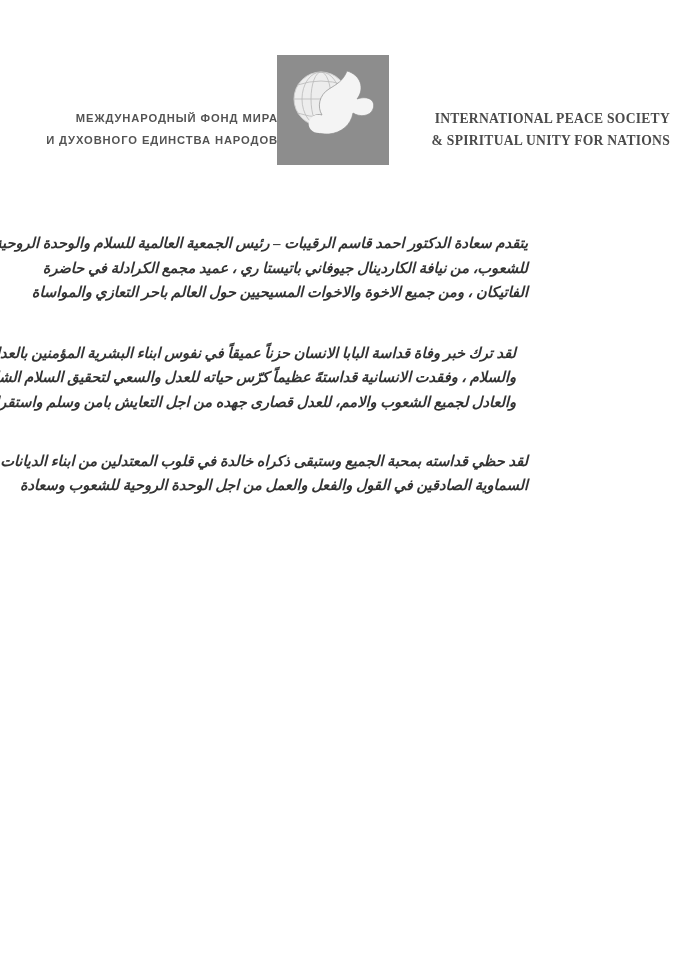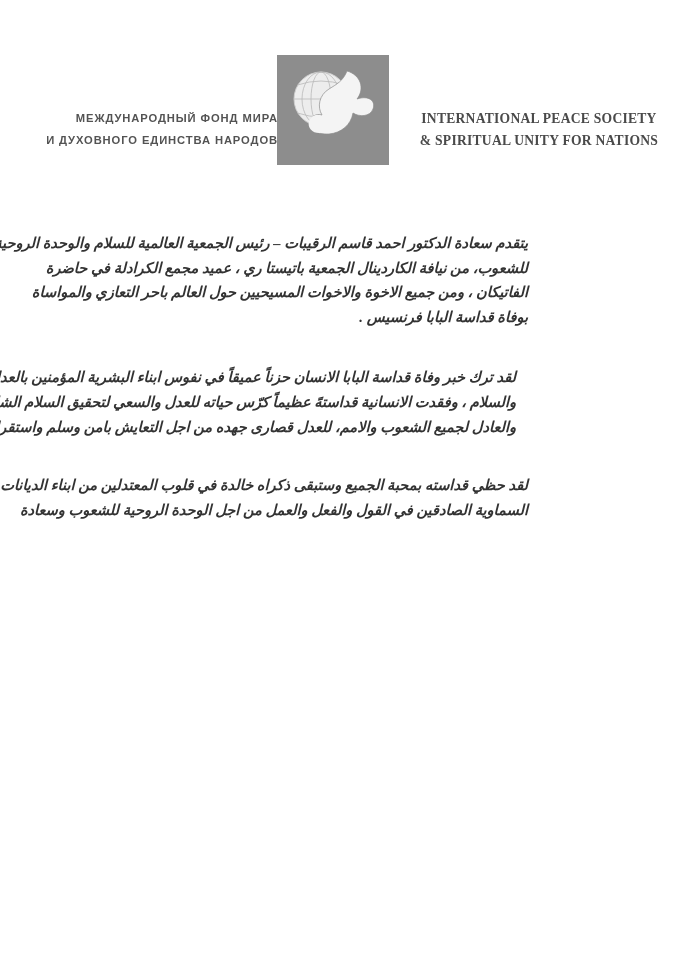--- a/index.html
+++ b/index.html
@@ -62,21 +62,21 @@
   }
   .logo-box svg {
     display: block;
   }
 
   .org-name-en {
     position: absolute;
     left: 408px;
     top: 58px;
     width: 262px;
-    text-align: center;
+    text-align: right;
     font-family: "Liberation Serif", "DejaVu Serif", serif;
     font-size: 13.6px;
     font-weight: bold;
     letter-spacing: 0.25px;
     line-height: 1.62;
     color: #4a4a4a;
     white-space: nowrap;
   }
   .org-name-en .ln {
     display: block;
@@ -149,23 +149,22 @@
       <span class="ln">INTERNATIONAL PEACE SOCIETY</span>
       <span class="ln">&amp; SPIRITUAL UNITY FOR NATIONS</span>
     </div>
 
   </div>
 
   <div class="letter-body">
 
     <p class="para p1">
       <span class="ln">يتقدم سعادة الدكتور احمد قاسم الرقيبات – رئيس الجمعية العالمية للسلام والوحدة الروحية</span>
-      <span class="ln">للشعوب، من نيافة الكاردينال الجمعية باتيستا ري ، عميد مجمع الكرادلة في حاضرة</span>
+      <span class="ln">للشعوب، من نيافة الكاردينال جيوفاني باتيستا ري ، عميد مجمع الكرادلة في حاضرة</span>
       <span class="ln">الفاتيكان ، ومن جميع الاخوة والاخوات المسيحيين حول العالم باحر التعازي والمواساة</span>
-      <span class="ln">بوفاة قداسة البابا فرنسيس .</span>
     </p>
 
     <p class="para p2">
       <span class="ln">لقد ترك خبر وفاة قداسة البابا الانسان حزناً عميقاً في نفوس ابناء البشرية المؤمنين بالعدل</span>
       <span class="ln">والسلام ، وفقدت الانسانية قداستهً عظيماً كرّس حياته للعدل والسعي لتحقيق السلام الشامل</span>
       <span class="ln">والعادل لجميع الشعوب والامم، للعدل قصارى جهده من اجل التعايش بامن وسلم واستقرار .</span>
     </p>
 
     <p class="para p3">
       <span class="ln">لقد حظي قداسته بمحبة الجميع وستبقى ذكراه خالدة في قلوب المعتدلين من ابناء الديانات</span>

